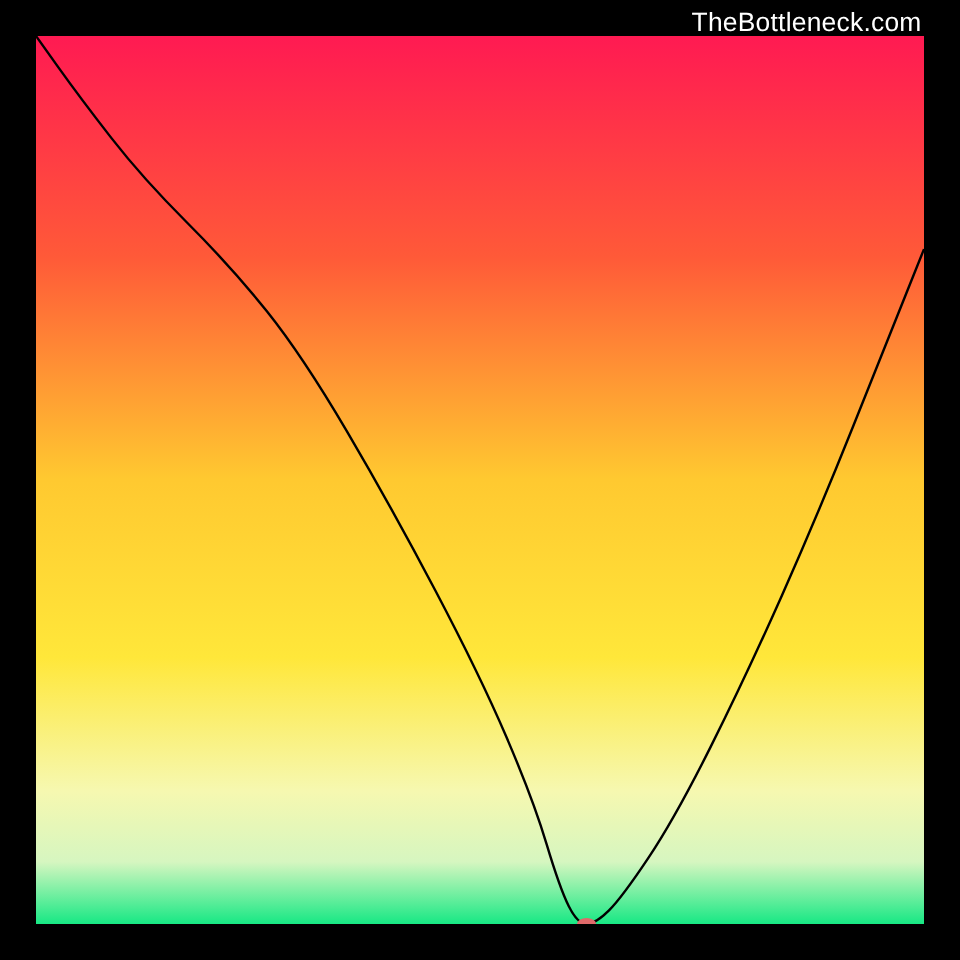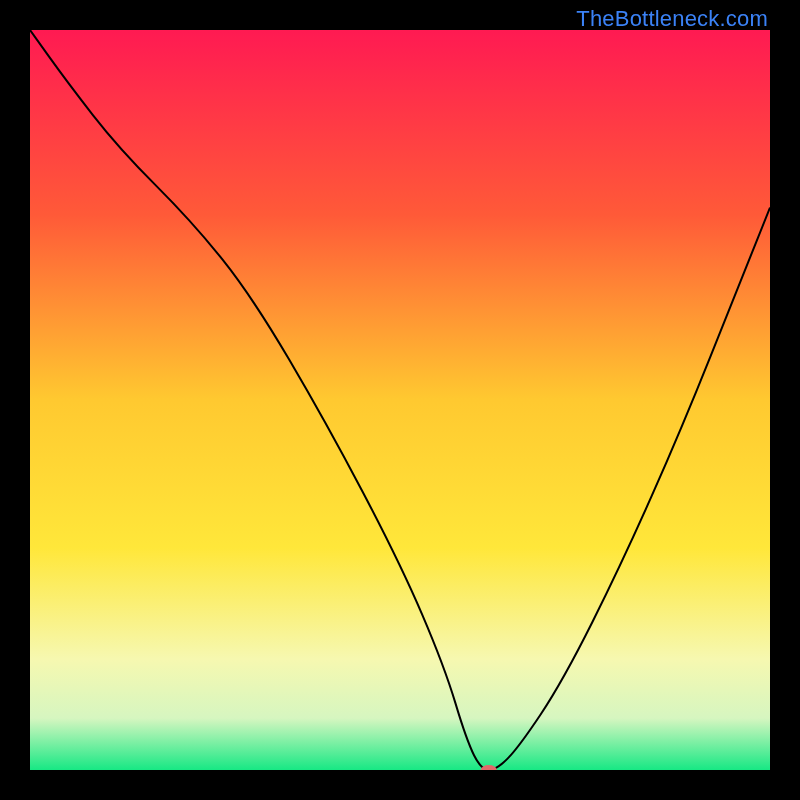--- a/index.html
+++ b/index.html
@@ -1,18 +1,18 @@
 <!DOCTYPE html>
 <html><head>
 <meta charset="utf-8">
 <style>
   html,body{margin:0;padding:0;width:800px;height:800px;overflow:hidden;background:#000;font-family:Arial,Helvetica,sans-serif}
   .frame{position:absolute;inset:0;background:#000}
   .plot{position:absolute;left:30px;top:30px;width:740px;height:740px}
-  .attribution{position:absolute;top:6px;right:32px;color:#3b82f6;font-size:22px;font-weight:400;letter-spacing:.2px}
+  .attribution{position:absolute;top:6px;right:32px;color:#ffffff;font-size:22px;font-weight:400;letter-spacing:.2px}
   svg{display:block}
 </style>
 </head>
 <body>
 
 <div class="frame">
 
   <div class="attribution">TheBottleneck.com</div>
 
   <div class="plot">

